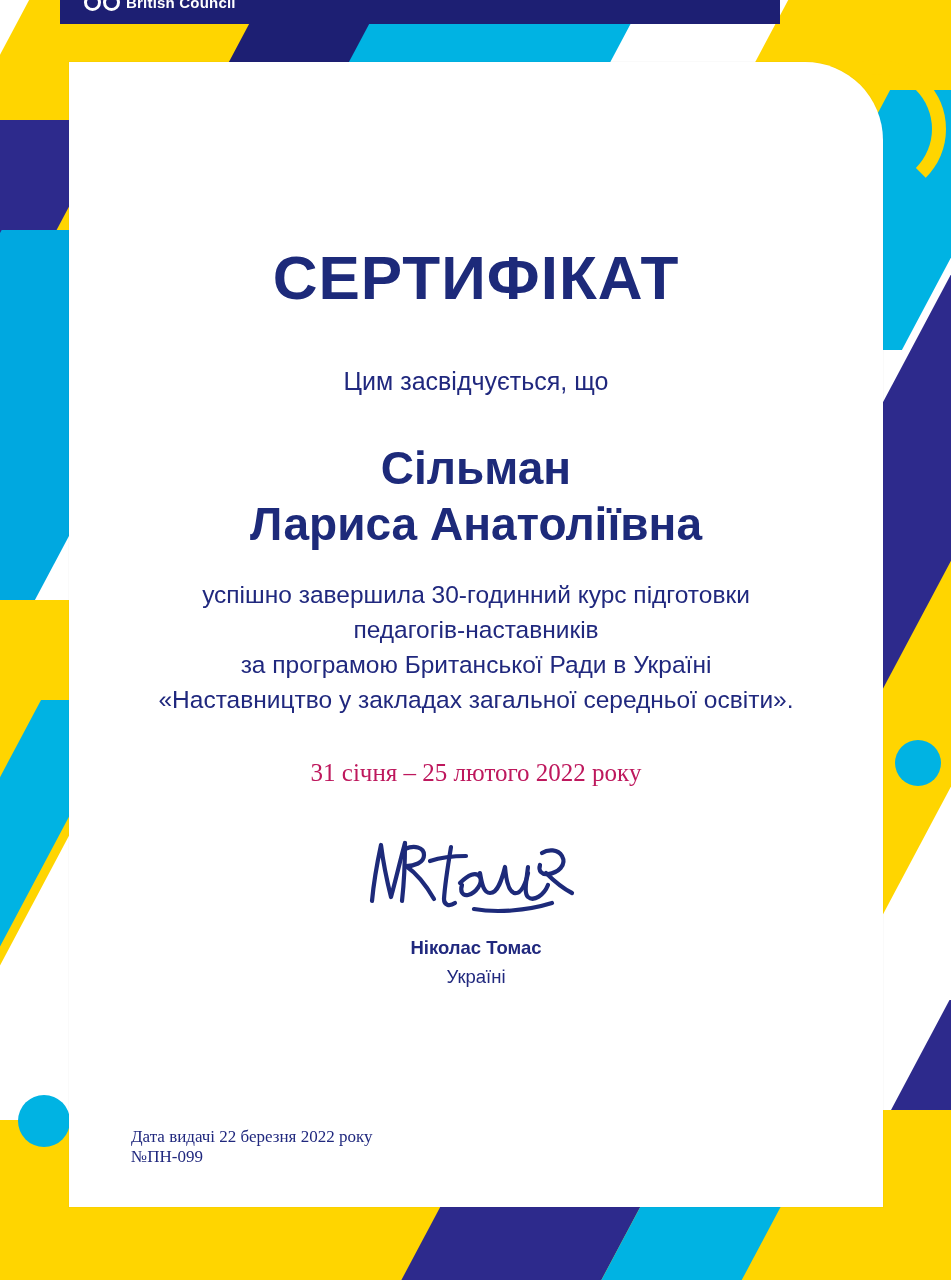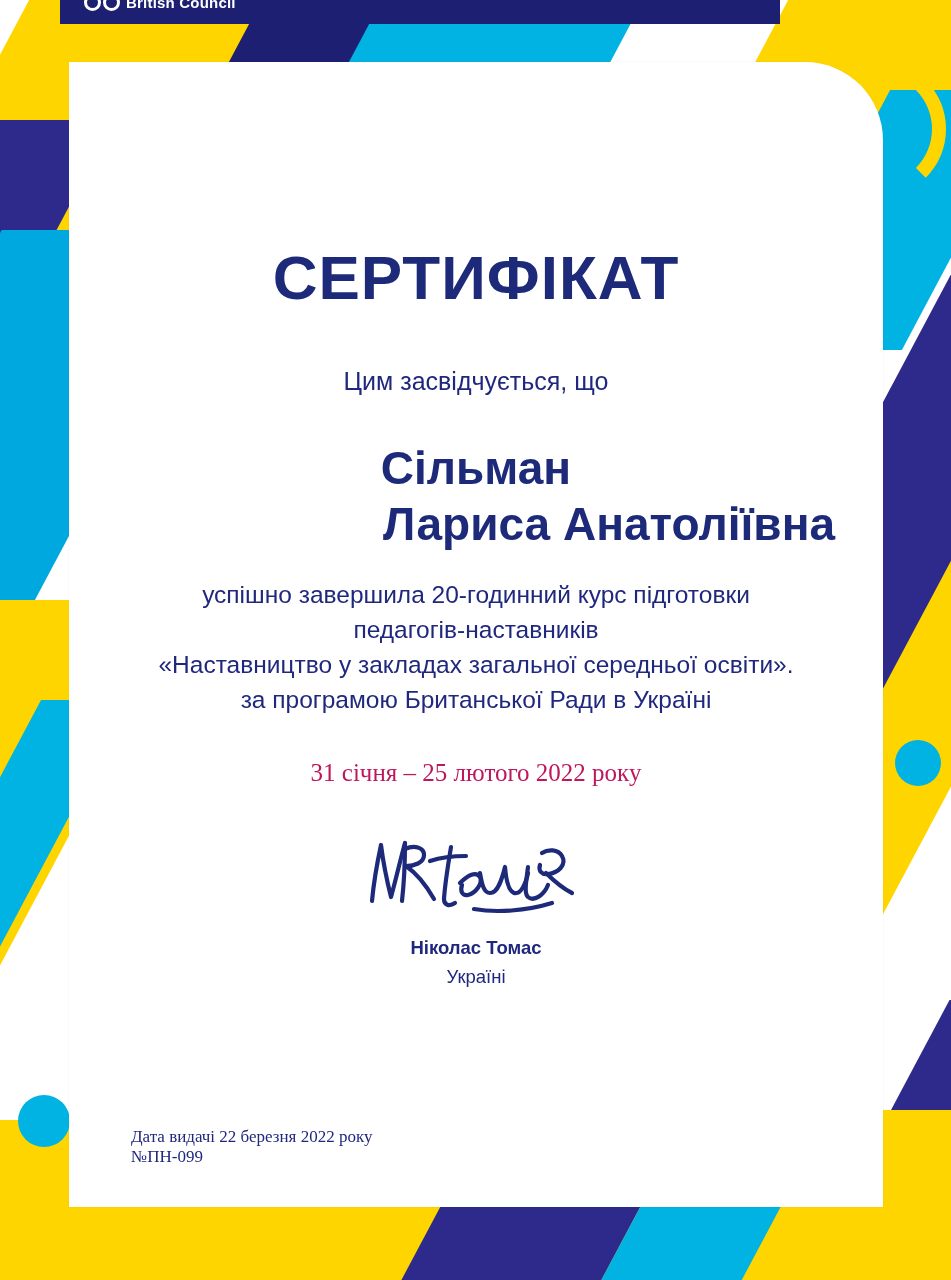--- a/index.html
+++ b/index.html
@@ -246,21 +246,20 @@
   .recipient {
     margin: 0;
     padding-top: 44px;
     font-size: 46px;
     line-height: 1.22;
     font-weight: bold;
     color: #1d2a7a;
   }
   .recipient .line2 {
     display: block;
-    text-align: right;
   }
 
   .body-text {
     margin: 0;
     padding-top: 26px;
     font-size: 24.5px;
     line-height: 1.42;
     color: #20287e;
   }
   .body-text span { display: block; }
@@ -350,24 +349,24 @@
       <h1 class="title">СЕРТИФІКАТ</h1>
 
       <p class="subtitle">Цим засвідчується, що</p>
 
       <div class="recipient">
         <span>Сільман</span>
         <span class="line2">Лариса Анатоліївна</span>
       </div>
 
       <div class="body-text">
-        <span>успішно завершила 20-годинний курс підготовки</span>
+        <span>успішно завершила 30-годинний курс підготовки</span>
         <span>педагогів-наставників</span>
+        <span>за програмою Британської Ради в Україні</span>
         <span>«Наставництво у закладах загальної середньої освіти».</span>
-        <span>за програмою Британської Ради в Україні</span>
       </div>
 
       <p class="dates">31 січня – 25 лютого 2022 року</p>
 
       <div class="signature-area">
         <svg class="signature-svg" viewBox="0 0 240 105" aria-hidden="true">
           <g fill="none" stroke="#1d2a7a" stroke-width="4.2" stroke-linecap="round" stroke-linejoin="round">
             <path d="M16 78 C18 56, 22 36, 25 22 C27 38, 31 58, 35 74 C40 56, 45 34, 49 20"></path>
             <path d="M49 20 C49 38, 48 60, 46 78"></path>
             <path d="M49 26 C58 22, 68 24, 68 32 C68 40, 58 43, 50 43 C60 50, 70 62, 78 76"></path>

